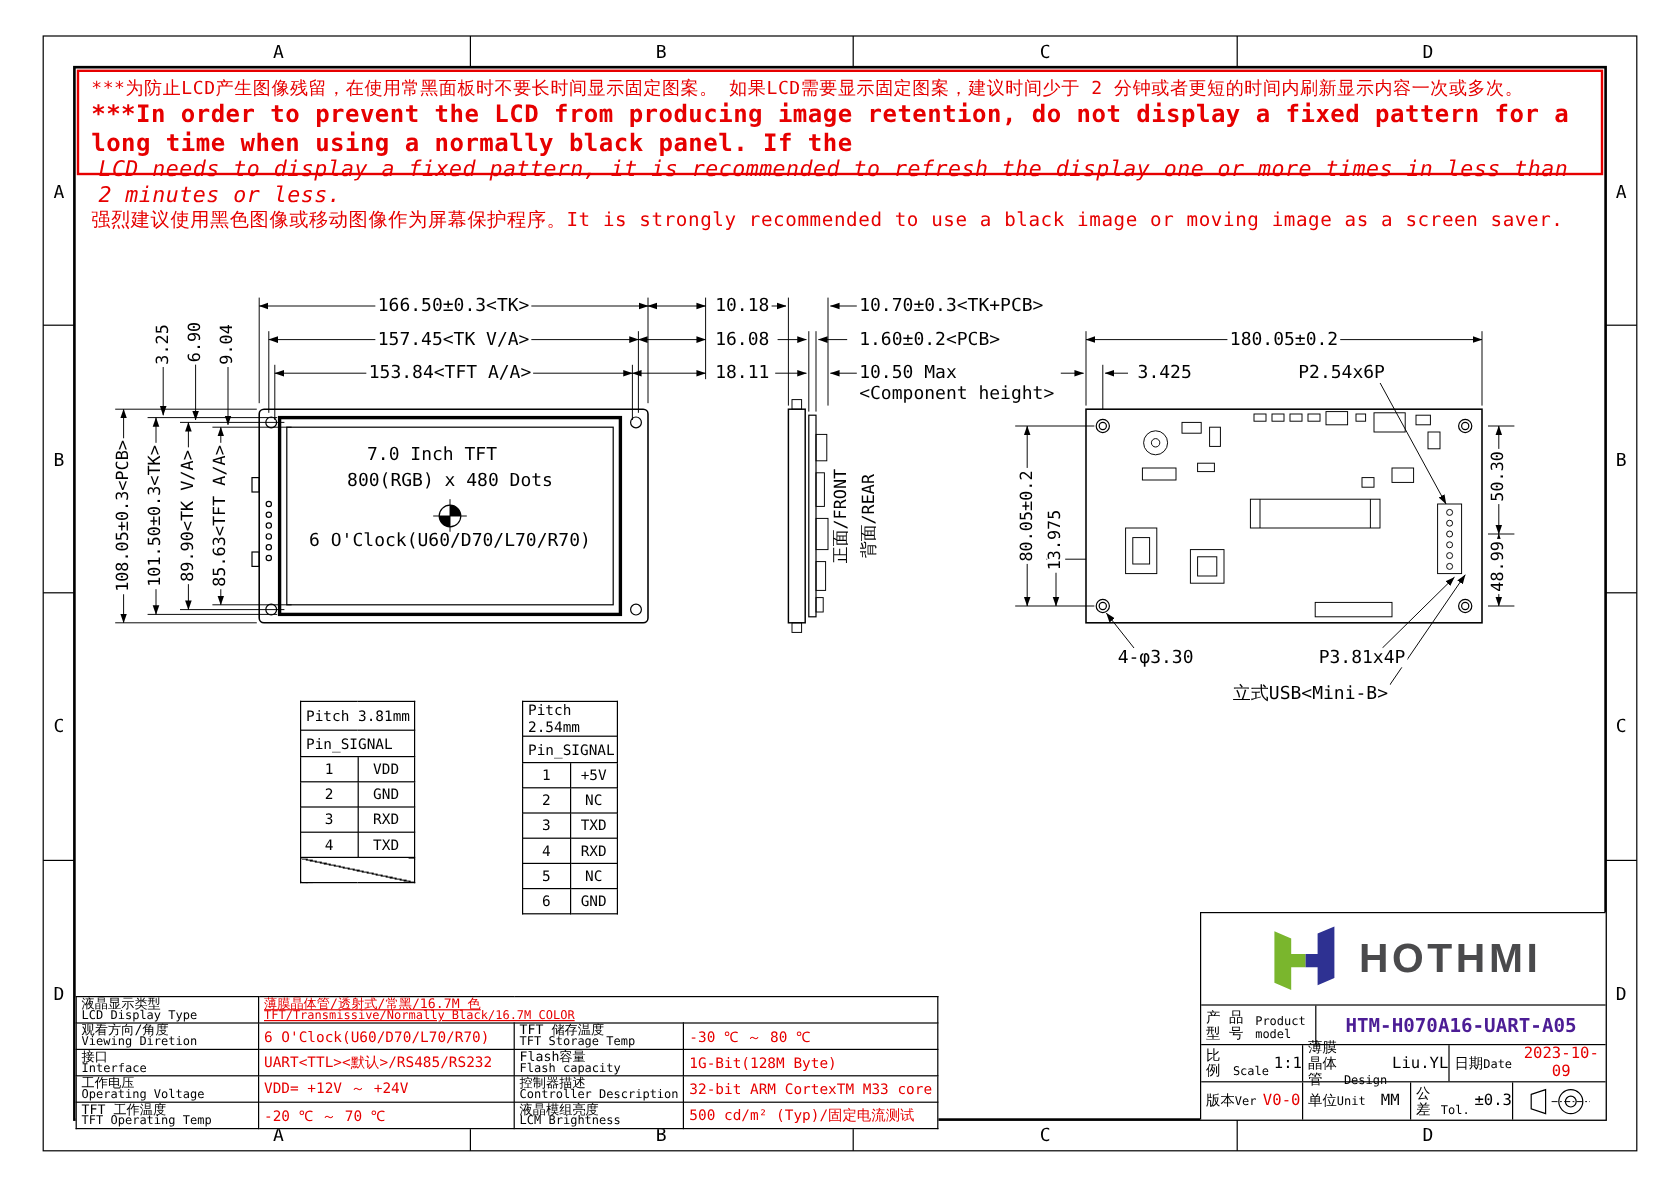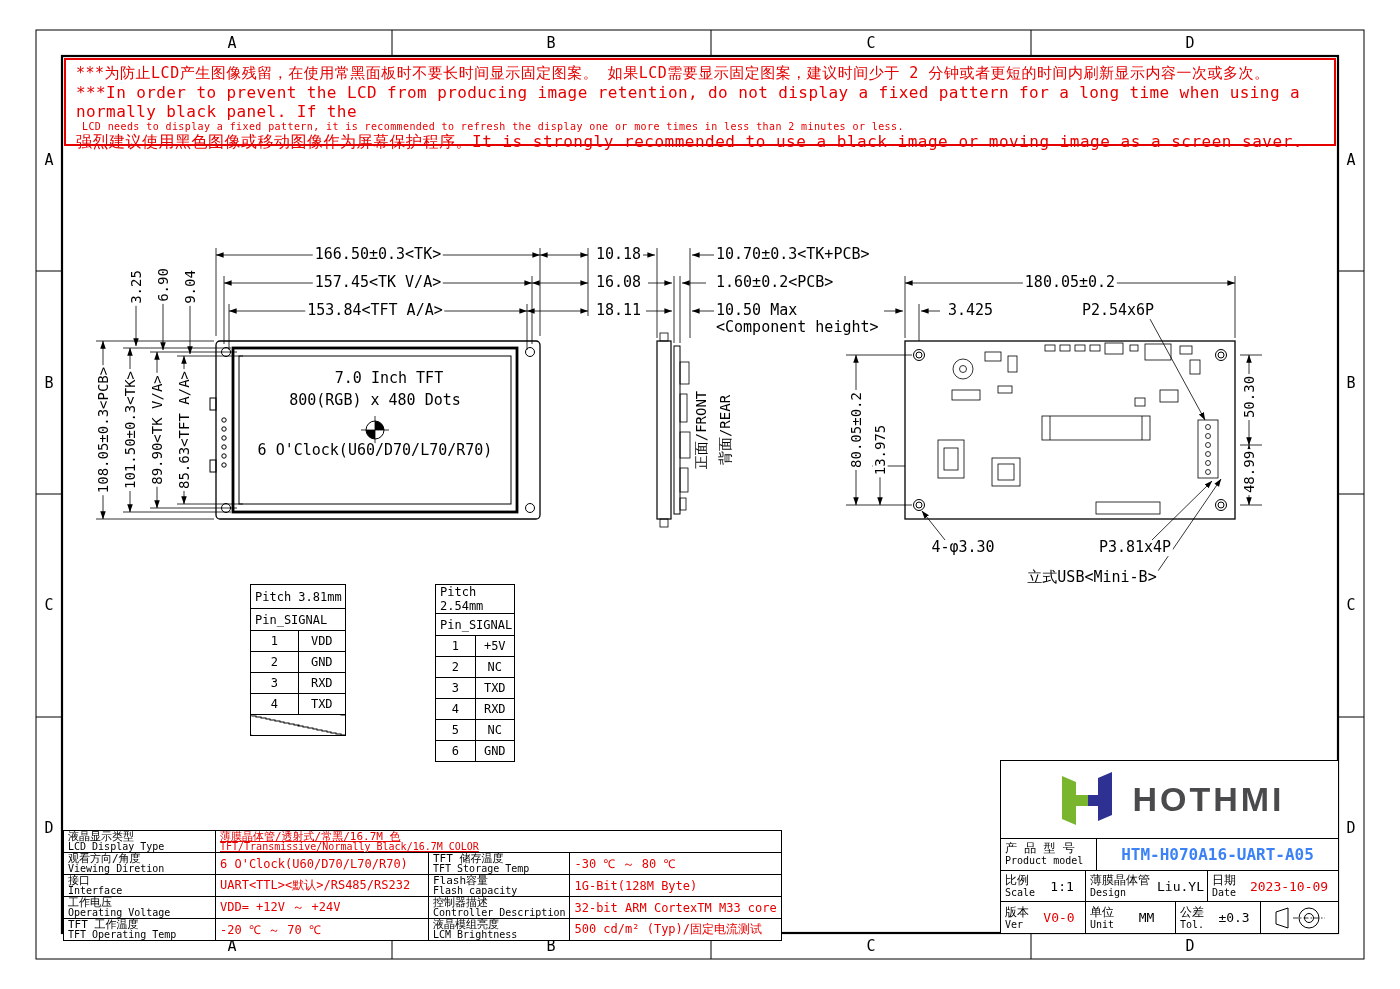--- a/index.html
+++ b/index.html
@@ -16,22 +16,22 @@
   .tv { position:absolute; transform:translate(-50%,-50%) rotate(-90deg); font-size:14px; white-space:nowrap; background:#fff; padding:0 2px; line-height:1.05; }
   .gl { position:absolute; transform:translate(-50%,-50%); font-size:15px; }
 
   
   .warning {
     position:absolute; left:64px; top:58px; width:1272px; height:88px;
     border:2px solid #e60000; color:#e60000; padding:4px 10px;
     display:flex; flex-direction:column; justify-content:space-between;
   }
   .warning .w1 { font-size:15px; letter-spacing:0.5px; }
-  .warning .w2 { font-size:16px; letter-spacing:0.4px; }
-  .warning .w3 { font-size:10px; letter-spacing:0.4px; padding-left:6px; }
+  .warning .w2 { font-size:20px; letter-spacing:0.4px;font-weight:bold; }
+  .warning .w3 { font-size:18px; letter-spacing:0.4px; padding-left:6px;font-style:italic; }
   .warning .w4 { font-size:16px; letter-spacing:0.5px; }
 
   
   .pin-table { position:absolute; border-collapse:collapse; background:#fff; table-layout:fixed; }
   .pin-table td { border:1px solid #000; font-size:12px; height:21px; text-align:center; vertical-align:middle; }
   .pin-table .pt-title { height:24px; text-align:left; padding-left:4px; }
   .pin-table .pt-head  { height:22px; text-align:left; padding-left:4px; }
   .pt-num { width:37px; } .pt-sig { width:58px; }
   .pt-diag { height:44px;
     background:linear-gradient(to top right, #fff calc(50% - 0.6px), #000 calc(50% - 0.6px), #000 calc(50% + 0.6px), #fff calc(50% + 0.6px)); }
@@ -43,25 +43,25 @@
   .spec .en { font-size:10px; line-height:10px; }
   .spec .val { color:#e60000; font-size:12px; }
   .spec .val2l .zh, .spec .val2l .en { color:#e60000;text-decoration:underline; }
 
   
   .tb { position:absolute; left:1000px; top:760px; width:338px; height:173px; background:#fff;
         border-left:1.5px solid #000; border-top:1.5px solid #000; display:flex; flex-direction:column; }
   .tb-logo { height:78px; border-bottom:1px solid #000; display:flex; align-items:center; justify-content:center; gap:12px; }
   .logo-text { font-family:"Liberation Sans","DejaVu Sans",sans-serif; font-weight:bold; font-size:34px; letter-spacing:3px; color:#4a4a4c; }
   .tb-prod { height:33px; border-bottom:1px solid #000; display:flex; align-items:stretch; }
-  .tb-label { padding:2px 4px; display:flex; flex-direction:column; justify-content:center; }
+  .tb-label { padding:2px 4px; display:flex; flex-direction:row; justify-content:center;align-items:flex-end; }
   .tb-label .zh { font-size:12px; line-height:13px; }
   .tb-label .en { font-size:10px; line-height:11px; }
   .tb-prod .tb-label { width:96px; border-right:1px solid #000; }
-  .tb-model { flex:1; display:flex; align-items:center; justify-content:center; color:#3b82f6; font-size:16px; font-weight:bold; }
+  .tb-model { flex:1; display:flex; align-items:center; justify-content:center; color:#4c1d95; font-size:16px; font-weight:bold; }
   .tb-r { height:31px; display:flex; border-bottom:1px solid #000; }
   .tb-r:last-child { border-bottom:none; }
   .tb-cell { display:flex; align-items:center; border-right:1px solid #000; }
   .tb-cell:last-child { border-right:none; }
   .tb-val { flex:1; text-align:center; font-size:13px; }
   .red { color:#e60000; }
 </style>
 </head>
 <body>
 
@@ -270,21 +270,21 @@
   <div class="tl" style="left:594px;top:255px">10.18</div>
   <div class="tl" style="left:594px;top:283px">16.08</div>
   <div class="tl" style="left:594px;top:311px">18.11</div>
   <div class="tv" style="left:136px;top:287px">3.25</div>
   <div class="tv" style="left:163px;top:285px">6.90</div>
   <div class="tv" style="left:190px;top:287px">9.04</div>
   <div class="tv" style="left:103px;top:430px">108.05±0.3&lt;PCB&gt;</div>
   <div class="tv" style="left:130px;top:430px">101.50±0.3&lt;TK&gt;</div>
   <div class="tv" style="left:157px;top:430px">89.90&lt;TK V/A&gt;</div>
   <div class="tv" style="left:184px;top:430px">85.63&lt;TFT A/A&gt;</div>
-  <div class="t" style="left:389px;top:379px">7.0 Inch TFT</div>
+  <div class="t" style="left:360px;top:379px">7.0 Inch TFT</div>
   <div class="t" style="left:375px;top:401px">800(RGB) x 480 Dots</div>
   <div class="t" style="left:375px;top:451px">6 O'Clock(U60/D70/L70/R70)</div>
 
   <div class="tl" style="left:714px;top:255px">10.70±0.3&lt;TK+PCB&gt;</div>
   <div class="tl" style="left:714px;top:283px">1.60±0.2&lt;PCB&gt;</div>
   <div class="tl" style="left:714px;top:311px">10.50 Max</div>
   <div class="tl" style="left:714px;top:328px">&lt;Component height&gt;</div>
   <div class="tv" style="left:701px;top:430px">正面/FRONT</div>
   <div class="tv" style="left:725px;top:430px">背面/REAR</div>
 

